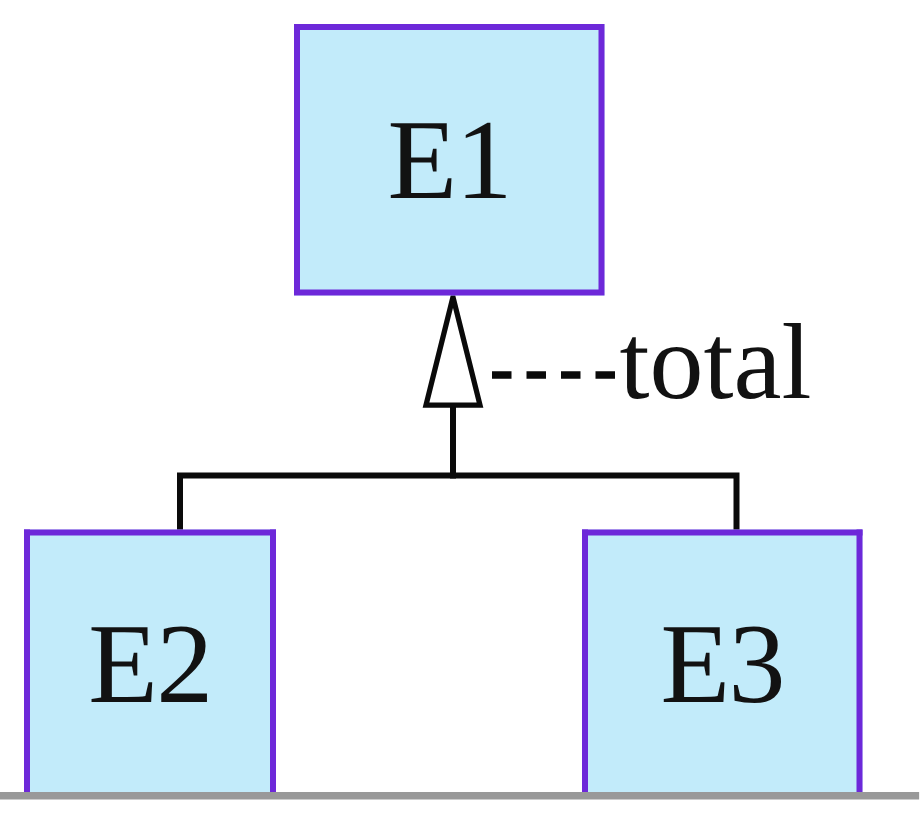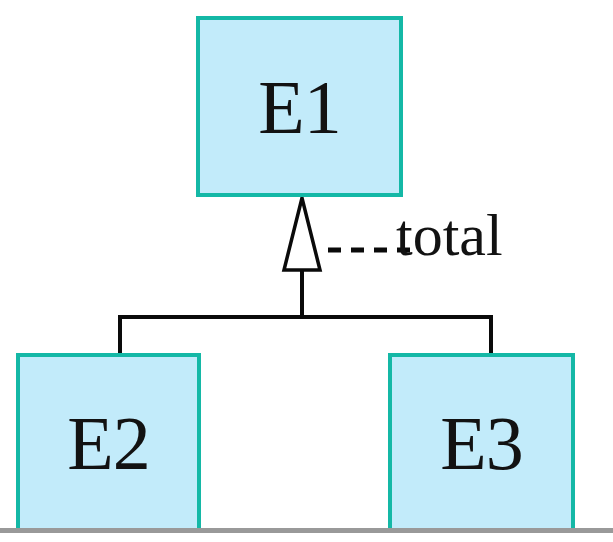--- a/index.html
+++ b/index.html
@@ -18,43 +18,43 @@
   .connectors {
     position: absolute;
     left: 0;
     top: 0;
     z-index: 1;
   }
   .entity {
     position: absolute;
     box-sizing: border-box;
     background: #c2ebfa;
-    border: 4px solid #14b8a6;
+    border: 4px solid #6d28d9;
     display: flex;
     align-items: center;
     justify-content: center;
     z-index: 2;
   }
   .entity.clipped {
     border-bottom: none;
   }
   .entity-label {
     font-size: 76px;
     color: #121212;
     line-height: 1;
     letter-spacing: -1px;
   }
   .entity-e1 { left: 196px; top: 16px;  width: 207px; height: 181px; }
-  .entity-e2 { left: 16px;  top: 353px; width: 185px; height: 176px; }
+  .entity-e2 { left: 16px;  top: 353px; width: 168px; height: 176px; }
   .entity-e3 { left: 388px; top: 353px; width: 187px; height: 176px; }
   .constraint-label {
     position: absolute;
-    left: 396px;
+    left: 413px;
     top: 205px;
-    font-size: 60px;
+    font-size: 72px;
     line-height: 1;
     color: #121212;
     z-index: 2;
     white-space: nowrap;
     font-family: Liberation Serif, serif;
   }
   .figure-baseline {
     position: absolute;
     left: 0;
     top: 528px;

